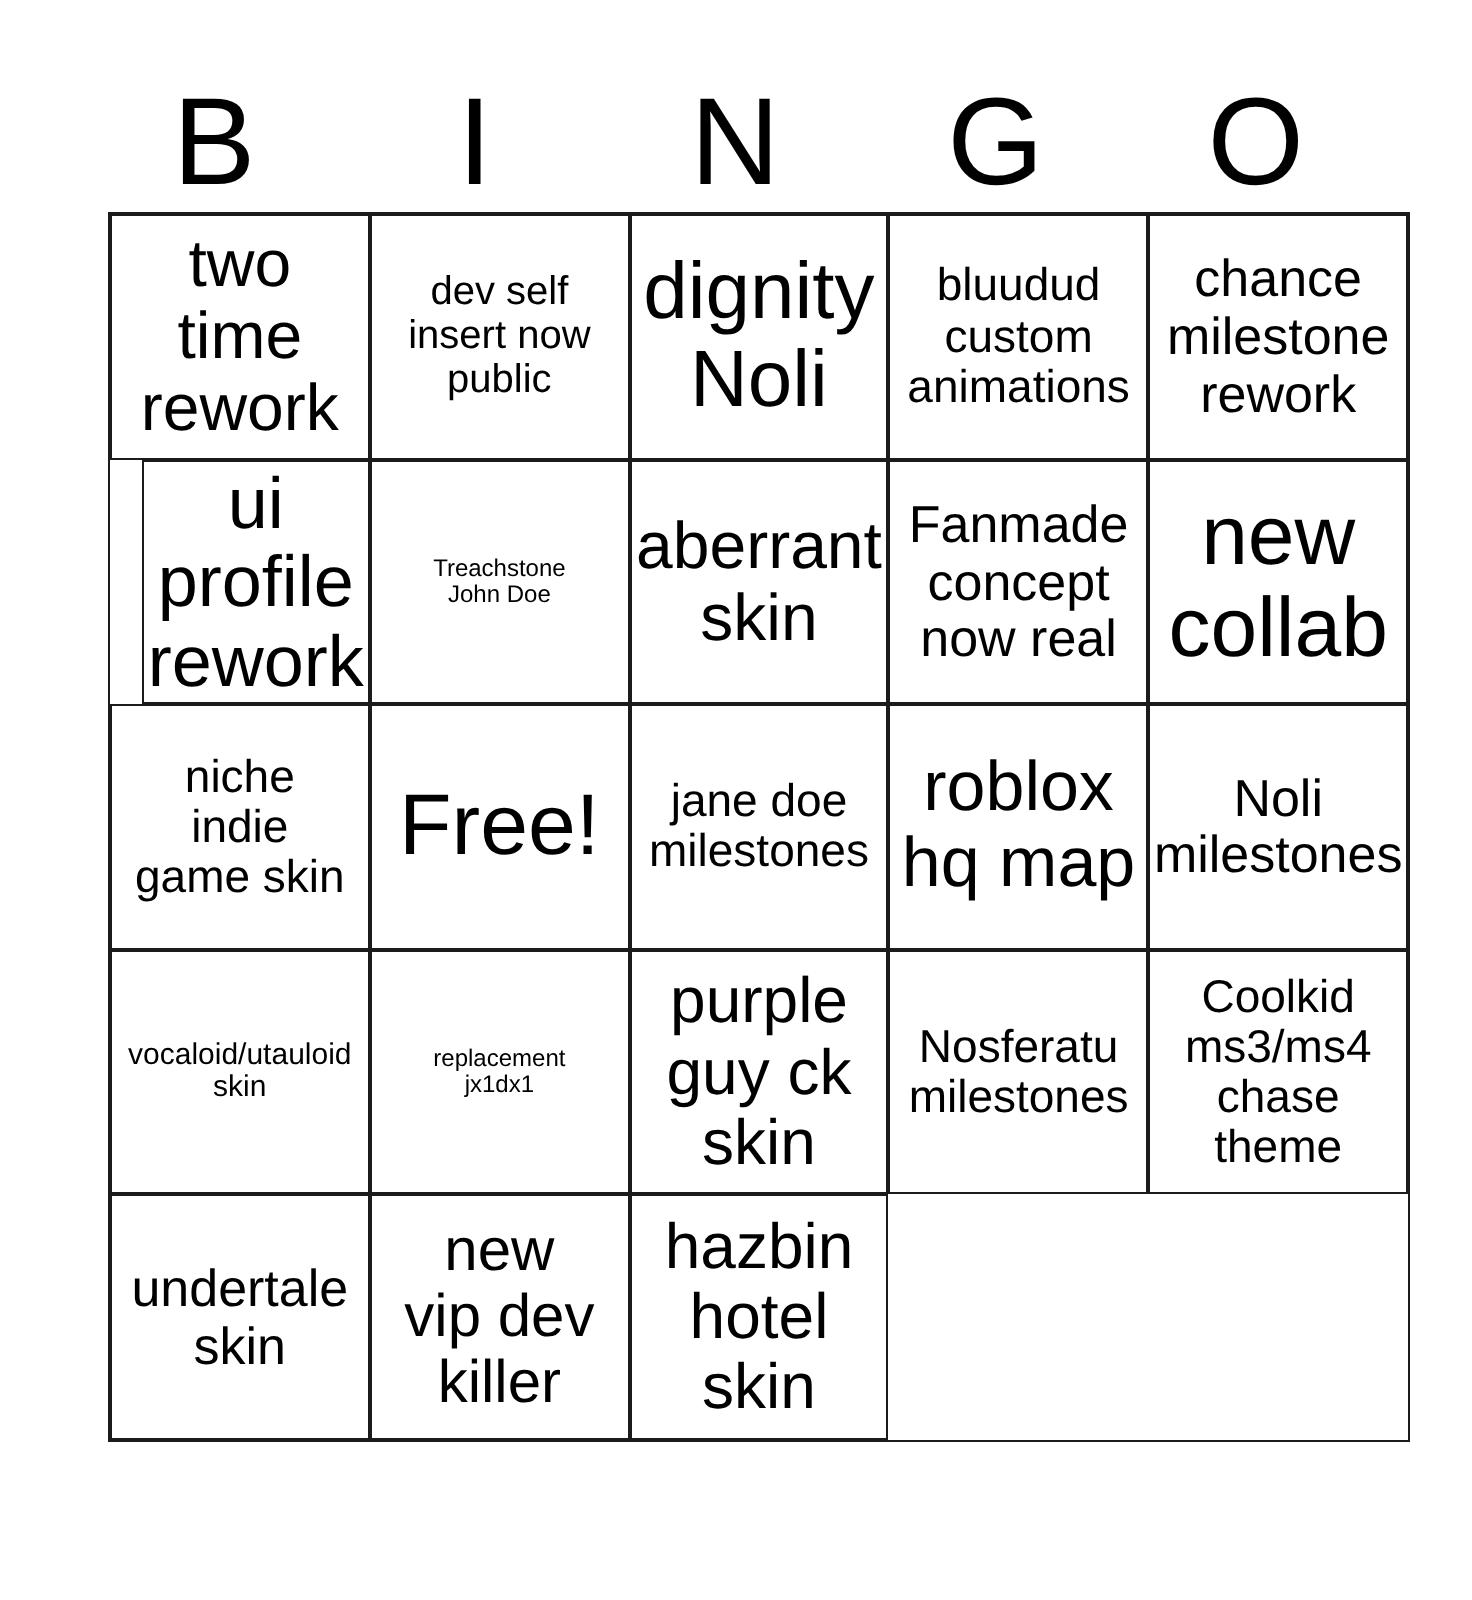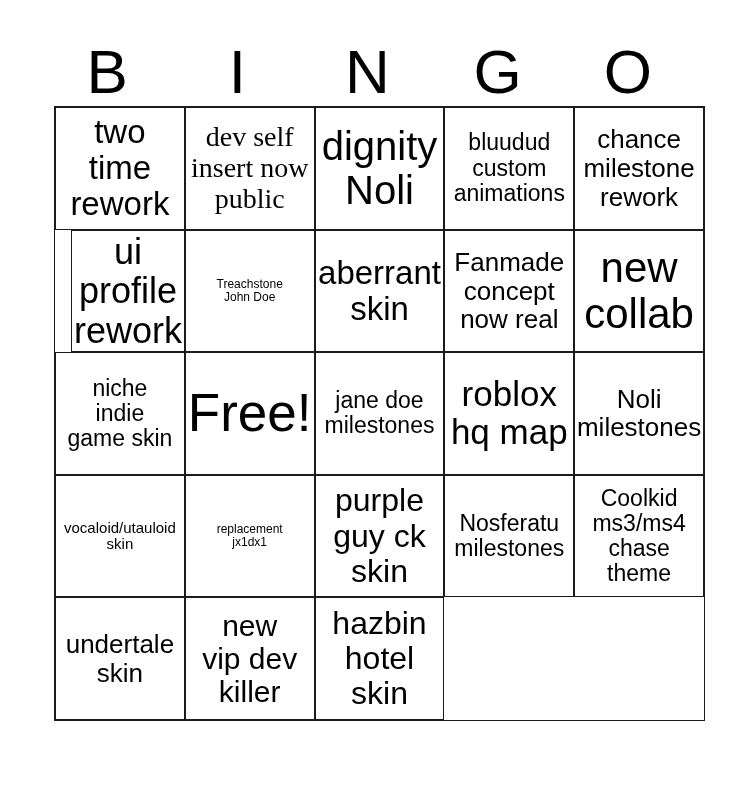--- a/index.html
+++ b/index.html
@@ -63,30 +63,30 @@
     padding: 2px;
     overflow: hidden;
     cursor: pointer;
   }
   .cell .txt {
     white-space: pre-line;
     line-height: 1.1;
     color: #000000;
   }
   
-  .f43 { font-size: 53px; }
+  .f43 { font-size: 43px; }
   .f42 { font-size: 42px; }
   .f40 { font-size: 40px; }
   .f36 { font-size: 36px; margin-left: 16px; }
   .f35 { font-size: 35px; }
   .f33 { font-size: 33px; }
   .f32 { font-size: 32px; }
   .f30 { font-size: 30px; }
   .f26 { font-size: 26px; }
-  .f24 { font-size: 28px; font-family: Liberation Serif, serif; }
+  .f24 { font-size: 20px; }
   .f23 { font-size: 23px; text-align: center; }
   .f20 { font-size: 12px; }
   .f15 { font-size: 15px; }
 </style>
 </head>
 <body>
 
 <div class="card">
 
   <div class="title">

